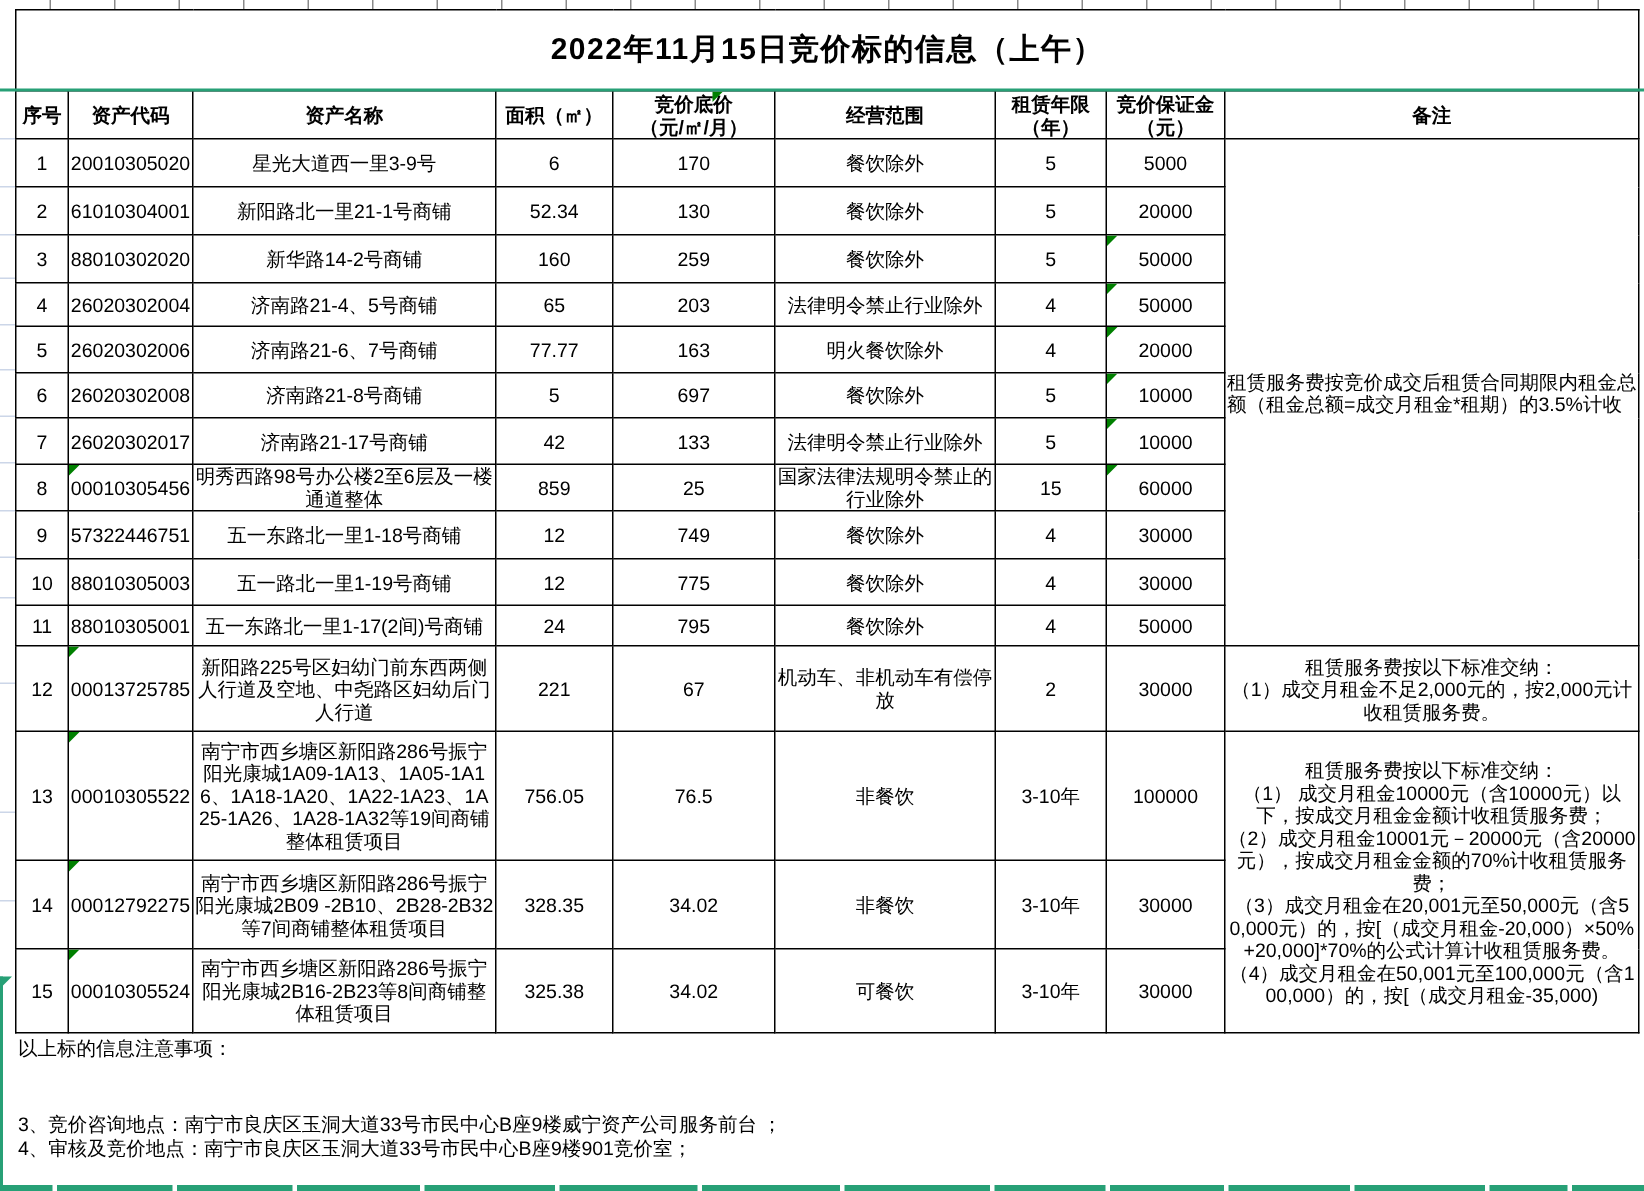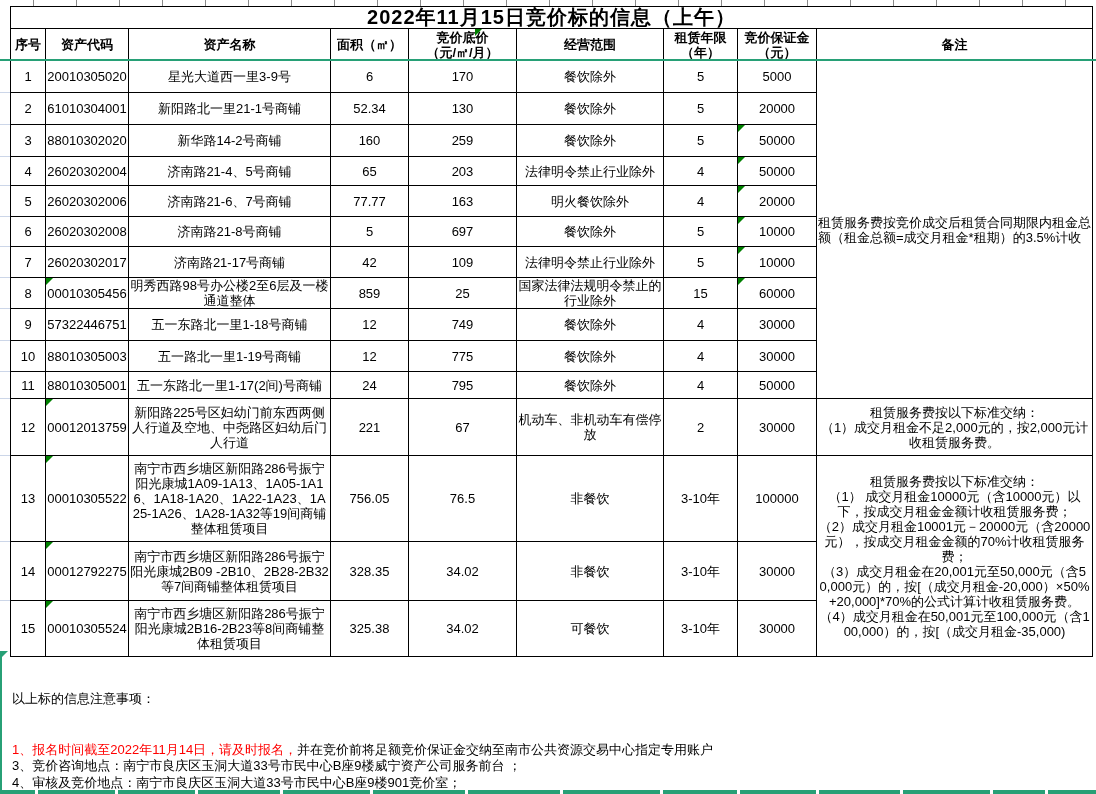--- a/index.html
+++ b/index.html
@@ -5,21 +5,21 @@
   html,body{margin:0;padding:0;background:#fff;}
   .screen{position:relative;width:1096px;height:794px;background:#ffffff;overflow:hidden;
           font-family:"Liberation Sans",sans-serif;color:#000;}
   
   .top-strip{position:absolute;left:0;top:0;width:1096px;height:6px;background:#fff;}
   .top-strip i{position:absolute;top:0;width:1px;height:6px;background:#8a8a8a;}
   
   table.main{position:absolute;left:10px;top:6px;width:1082px;border-collapse:collapse;table-layout:fixed;}
   table.main td,table.main th{border:1px solid #000;font-size:13px;line-height:15px;text-align:center;
           vertical-align:middle;padding:0 1px;overflow:hidden;position:relative;word-break:break-all;}
-  tr.title-row td{font-size:20px;font-weight:bold;line-height:21px;padding:0;letter-spacing:1px;}
+  tr.title-row td{font-size:20px;font-weight:bold;line-height:21px;padding:16px;letter-spacing:1px;}
   th{font-weight:bold;white-space:pre-line;}
   td.remark{text-align:left;vertical-align:top;line-height:16.8px;white-space:pre-line;padding:1px 3px;}
   td.remark.center{text-align:left;vertical-align:middle;}
   .nowrap{white-space:nowrap;}
   
   .tri{position:absolute;top:0;left:0;width:0;height:0;border-top:7px solid #008000;border-right:7px solid transparent;}
   
   .freeze-line{position:absolute;left:0;top:59px;width:1096px;height:2px;background:#27a076;}
   
   .mline{position:absolute;left:0;width:10px;height:1px;background:#ccd6e8;}
@@ -156,21 +156,21 @@
           <td><span>697</span></td>
           <td><span>餐饮除外</span></td>
           <td><span>5</span></td>
           <td><span class="tri"></span><span>10000</span></td>
         </tr>
         <tr style="height: 31px;">
           <td><span>7</span></td>
           <td><span class="nowrap">26020302017</span></td>
           <td><span>济南路21-17号商铺</span></td>
           <td><span>42</span></td>
-          <td><span>109</span></td>
+          <td><span>133</span></td>
           <td><span>法律明令禁止行业除外</span></td>
           <td><span>5</span></td>
           <td><span class="tri"></span><span>10000</span></td>
         </tr>
         <tr style="height: 31px;">
           <td><span>8</span></td>
           <td><span class="tri"></span><span class="nowrap">00010305456</span></td>
           <td><span>明秀西路98号办公楼2至6层及一楼通道整体</span></td>
           <td><span>859</span></td>
           <td><span>25</span></td>
@@ -203,21 +203,21 @@
           <td><span class="nowrap">88010305001</span></td>
           <td><span>五一东路北一里1-17(2间)号商铺</span></td>
           <td><span>24</span></td>
           <td><span>795</span></td>
           <td><span>餐饮除外</span></td>
           <td><span>4</span></td>
           <td><span>50000</span></td>
         </tr>
         <tr style="height: 57px;">
           <td><span>12</span></td>
-          <td><span class="tri"></span><span class="nowrap">00012013759</span></td>
+          <td><span class="tri"></span><span class="nowrap">00013725785</span></td>
           <td><span>新阳路225号区妇幼门前东西两侧人行道及空地、中尧路区妇幼后门人行道</span></td>
           <td><span>221</span></td>
           <td><span>67</span></td>
           <td><span>机动车、非机动车有偿停放</span></td>
           <td><span>2</span></td>
           <td><span>30000</span></td>
           <td rowspan="1" class="remark"><span>租赁服务费按以下标准交纳：
 （1）成交月租金不足2,000元的，按2,000元计收租赁服务费。</span></td>
         </tr>
         <tr style="height: 86px;">
@@ -271,21 +271,21 @@
       <div class="mline" style="top: 340px;"></div>
       <div class="mline" style="top: 371px;"></div>
       <div class="mline" style="top: 398px;"></div>
       <div class="mline" style="top: 455px;"></div>
       <div class="mline" style="top: 541px;"></div>
       <div class="mline" style="top: 600px;"></div>
     </div>
 
   <div class="notes" id="notes">
     <div>以上标的信息注意事项：</div>
-  <div><span class="red">1、</span><span class="red">报名时间截至2022年11月14日，请及时报名，</span><span>并在竞价前将足额竞价保证金交纳至南市公共资源交易中心指定专用账户</span></div><div><span>3、竞价咨询地点：南宁市良庆区玉洞大道33号市民中心B座9楼威宁资产公司服务前台 ；</span></div><div><span>4、审核及竞价地点：南宁市良庆区玉洞大道33号市民中心B座9楼901竞价室；</span></div></div>
+  <div><span>3、竞价咨询地点：南宁市良庆区玉洞大道33号市民中心B座9楼威宁资产公司服务前台 ；</span></div><div><span>4、审核及竞价地点：南宁市良庆区玉洞大道33号市民中心B座9楼901竞价室；</span></div></div>
 
   <div class="corner-tri"></div>
   <div class="left-green"></div>
   <div class="bottom-strip" id="bottom-strip">
       <i style="left: 35px;"></i>
       <i style="left: 115px;"></i>
       <i style="left: 195px;"></i>
       <i style="left: 280px;"></i>
       <i style="left: 370px;"></i>
       <i style="left: 465px;"></i>

